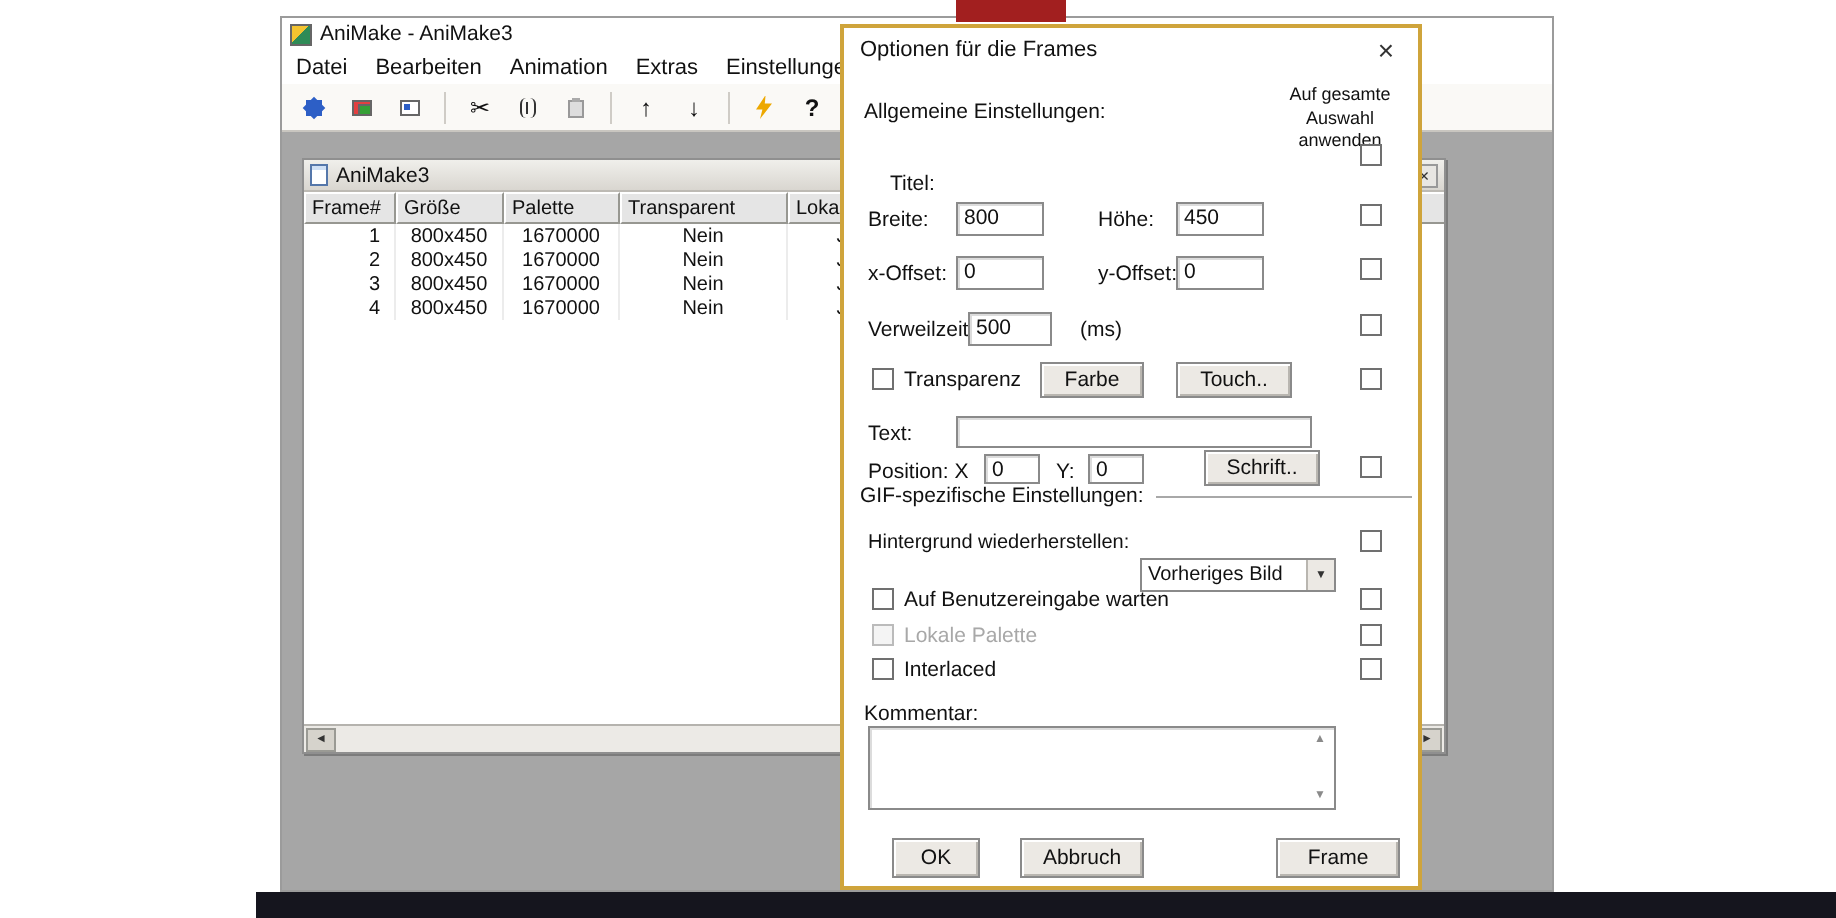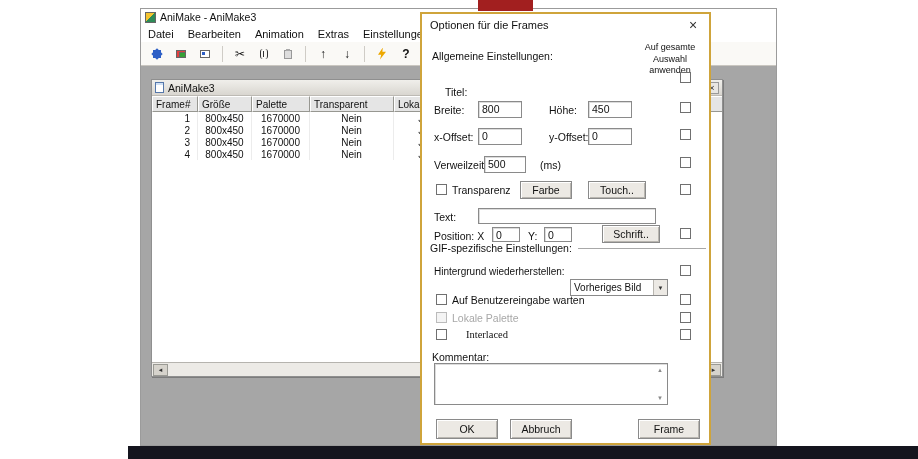--- a/index.html
+++ b/index.html
@@ -251,29 +251,29 @@
 
     <span class="cb" style="left:14px;top:280px;"></span>
     <span class="lbl" style="left:30px;top:280px;">Auf Benutzereingabe warten</span>
     <span class="cb" style="left:258px;top:280px;"></span>
 
     <span class="cb dis" style="left:14px;top:298px;"></span>
     <span class="lbl dim" style="left:30px;top:298px;">Lokale Palette</span>
     <span class="cb" style="left:258px;top:298px;"></span>
 
     <span class="cb" style="left:14px;top:315px;"></span>
-    <span class="lbl" style="left:44px;top:315px;font-family:Liberation Serif, serif;">Interlaced</span>
+    <span class="lbl" style="left:30px;top:315px;">Interlaced</span>
     <span class="cb" style="left:258px;top:315px;"></span>
 
     <span class="lbl" style="left:10px;top:337px;">Kommentar:</span>
     <div class="ta" style="left:12px;top:349px;width:234px;height:42px;"></div>
     <span class="spin" style="left:235px;top:353px;">▲</span>
     <span class="spin" style="left:235px;top:381px;">▼</span>
 
-    <div class="pbtn" style="left:14px;top:405px;width:62px;height:20px;">OK</div>
+    <div class="pbtn" style="left:24px;top:405px;width:44px;height:20px;">OK</div>
     <div class="pbtn" style="left:88px;top:405px;width:62px;height:20px;">Abbruch</div>
     <div class="pbtn" style="left:216px;top:405px;width:62px;height:20px;">Frame</div>
   </div>
 
   <div class="redfrag"></div>
   <div class="bottombar"></div>
 
 </div>
 
 </body></html>

